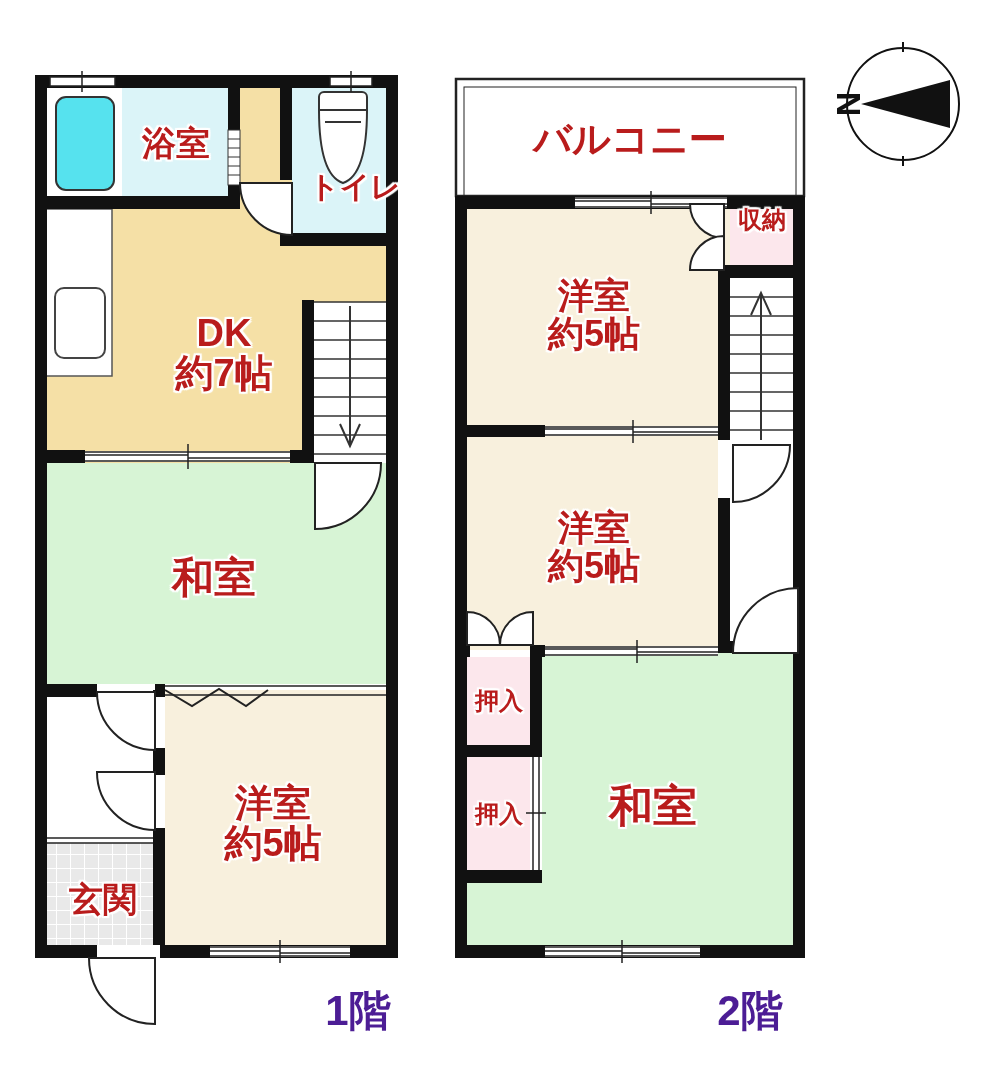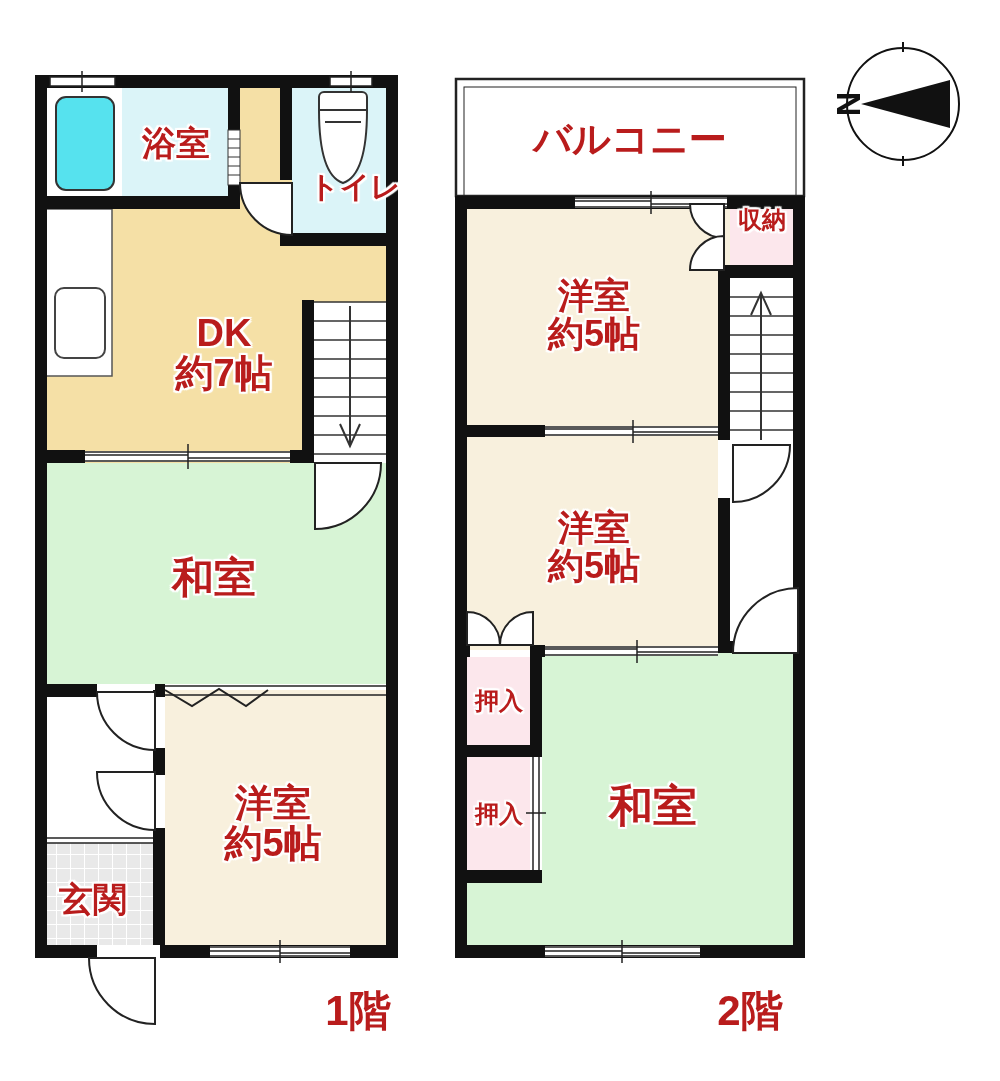--- a/index.html
+++ b/index.html
@@ -11,21 +11,21 @@
   .lbl{
     position:absolute;transform:translate(-50%,-50%);
     text-align:center;font-weight:bold;color:#b91c1c;white-space:nowrap;line-height:1.05;
     text-shadow:-2px 0 1px #fff,2px 0 1px #fff,0 -2px 1px #fff,0 2px 1px #fff,
                 -2px -2px 1px #fff,2px 2px 1px #fff,-2px 2px 1px #fff,2px -2px 1px #fff;
   }
   .lbl span{display:block;}
   .f34{font-size:34px;} .f30{font-size:30px;padding-left:32px;}
   .f38{font-size:38px;} .f36{font-size:36px;} .f24{font-size:24px;}
   .f42{font-size:42px;} .f44{font-size:44px;}
-  .caption{font-size:42px;font-weight:bold;color:#b91c1c;text-shadow:none;}
+  .caption{font-size:42px;font-weight:bold;color:#4c1d95;text-shadow:none;}
 </style>
 </head>
 <body>
 
 <div id="plan">
 
 <svg width="1000" height="1081" viewBox="0 0 1000 1081">
   <defs>
     <pattern id="tile" width="14" height="14" patternUnits="userSpaceOnUse">
       <rect width="14" height="14" fill="#e9e9e9"></rect>
@@ -248,21 +248,21 @@
     <span>DK</span>
     <span>約7帖</span>
   </div>
   <div class="lbl f42" style="left:214px;top:578px;">
     <span>和室</span>
   </div>
   <div class="lbl f38" style="left:273px;top:824px;">
     <span>洋室</span>
     <span>約5帖</span>
   </div>
-  <div class="lbl f34" style="left:93px;top:900px;">
+  <div class="lbl f34" style="left:103px;top:900px;">
     <span>玄関</span>
   </div>
   <div class="lbl caption" style="left:358px;top:1011px;">
     <span>1階</span>
   </div>
 
   <div class="lbl f38" style="left:630px;top:140px;">
     <span>バルコニー</span>
   </div>
   <div class="lbl f36" style="left:594px;top:315px;">

